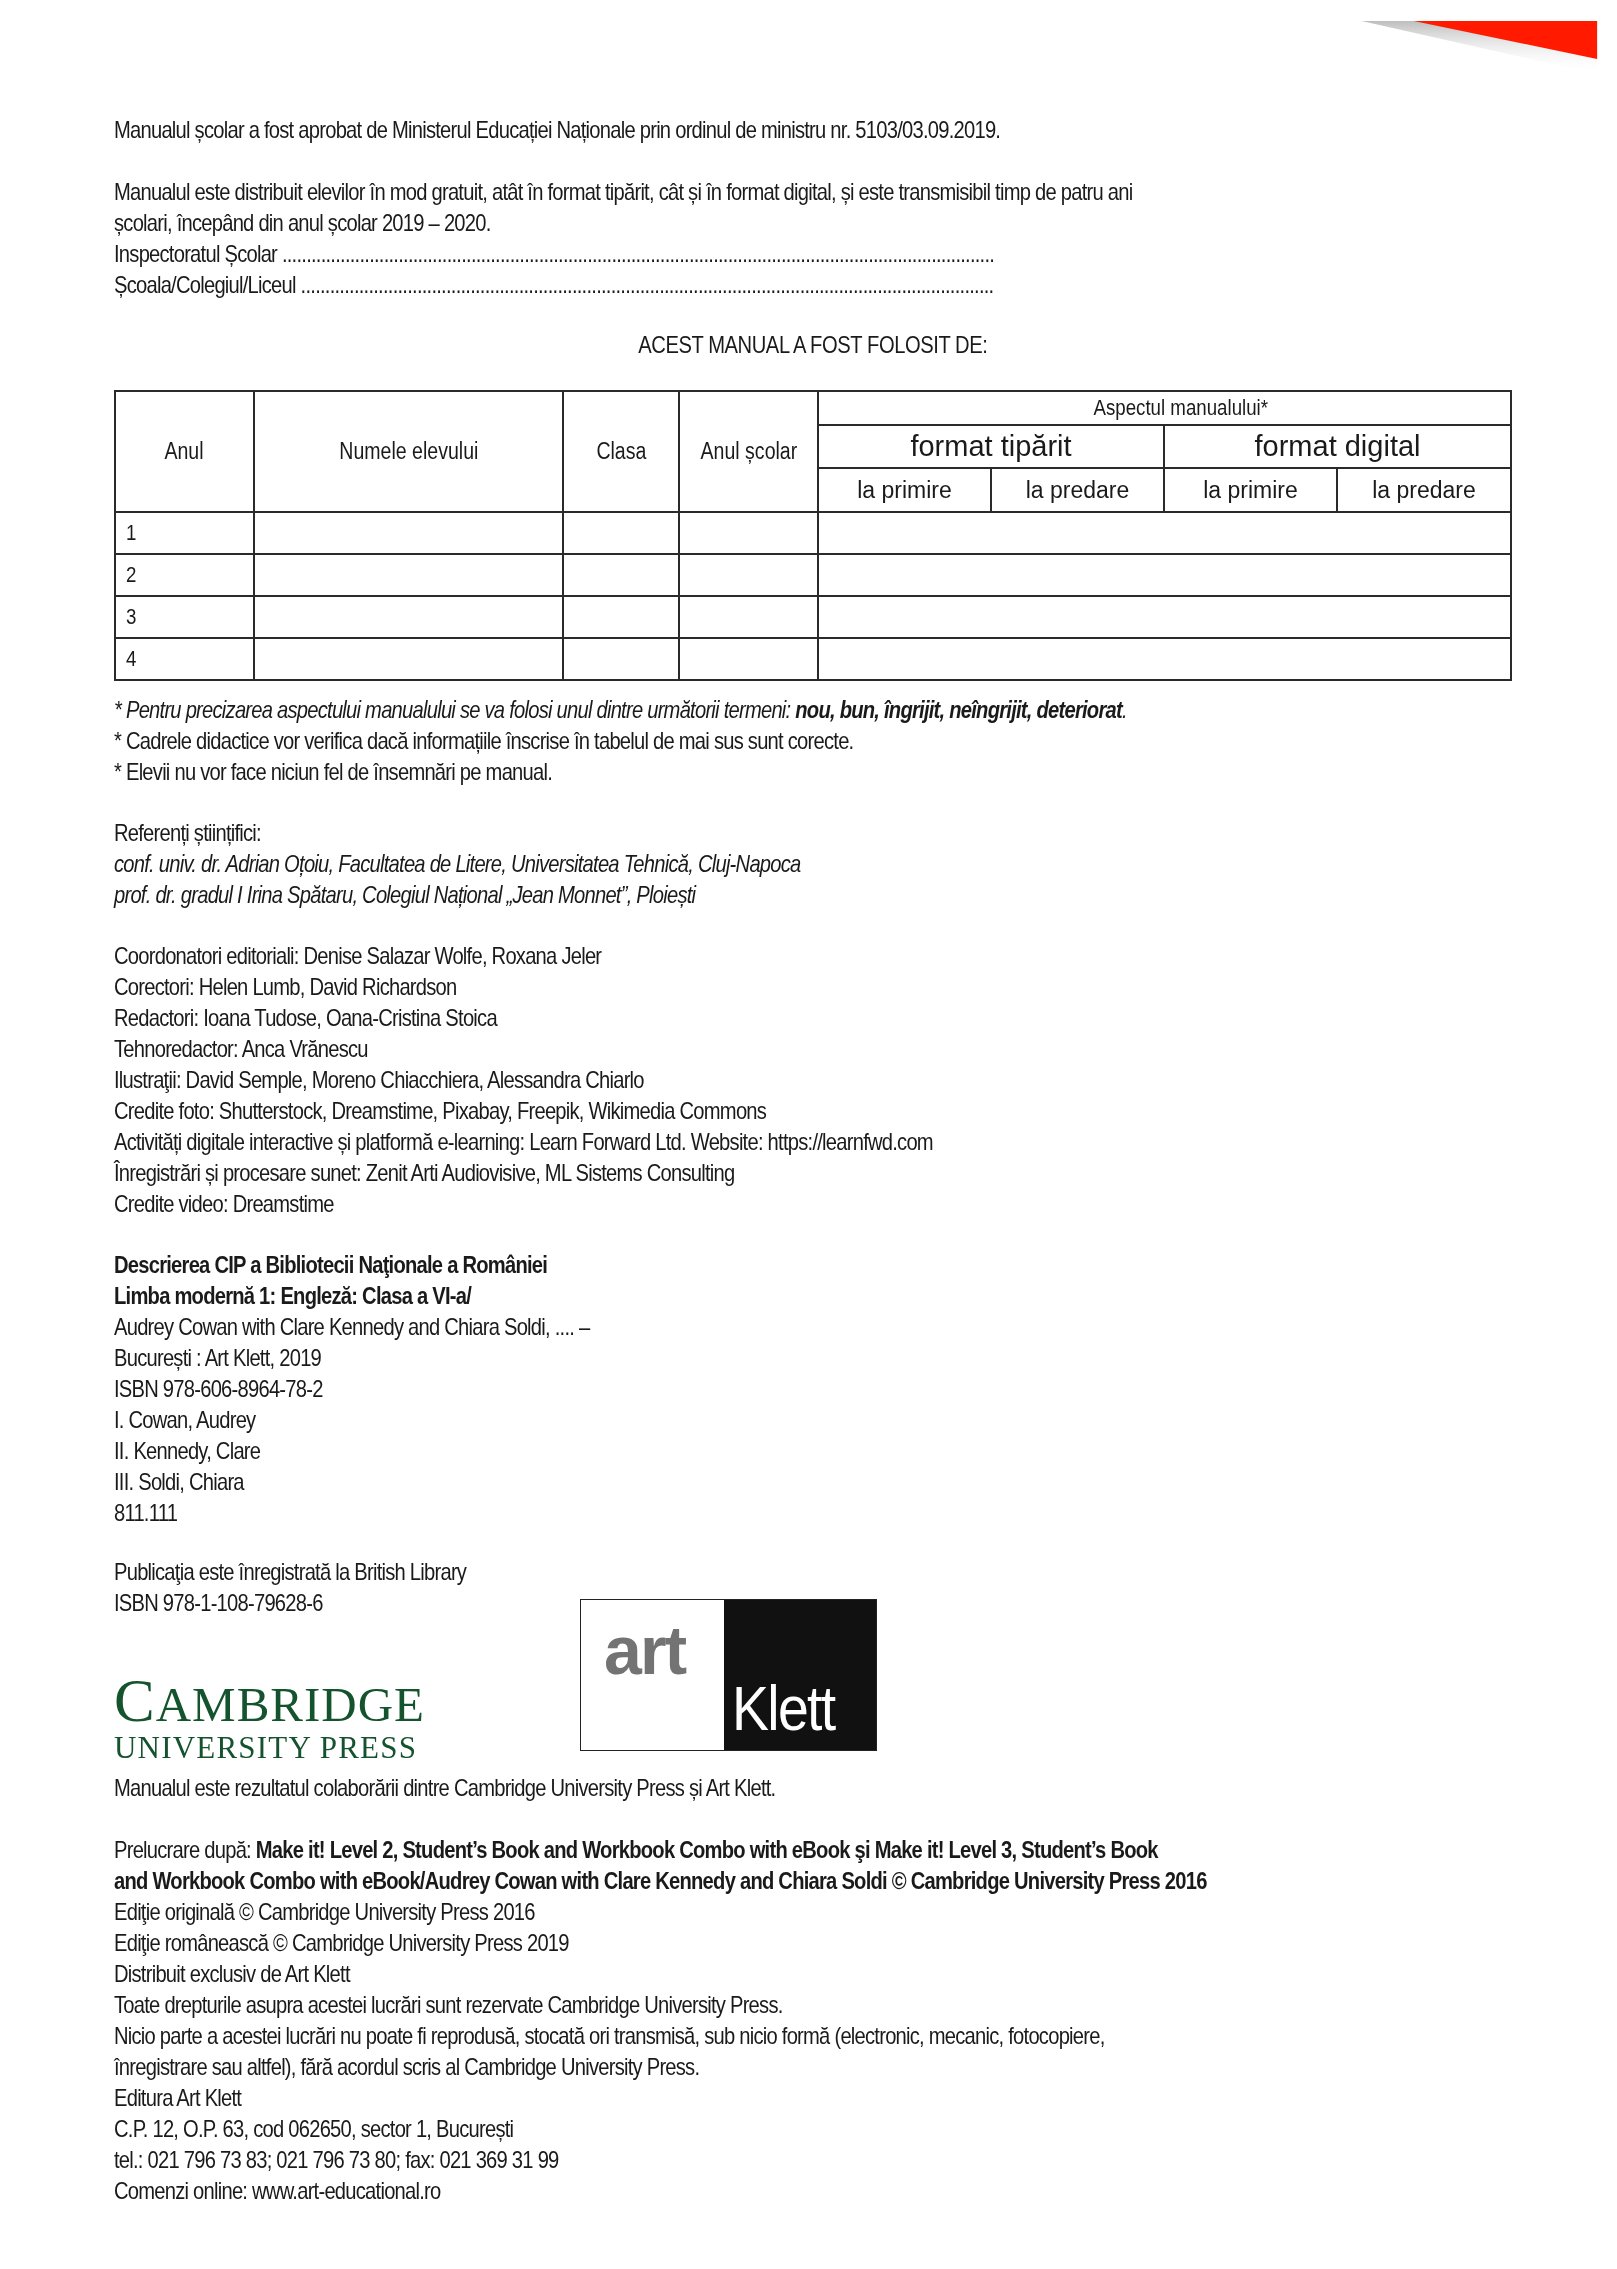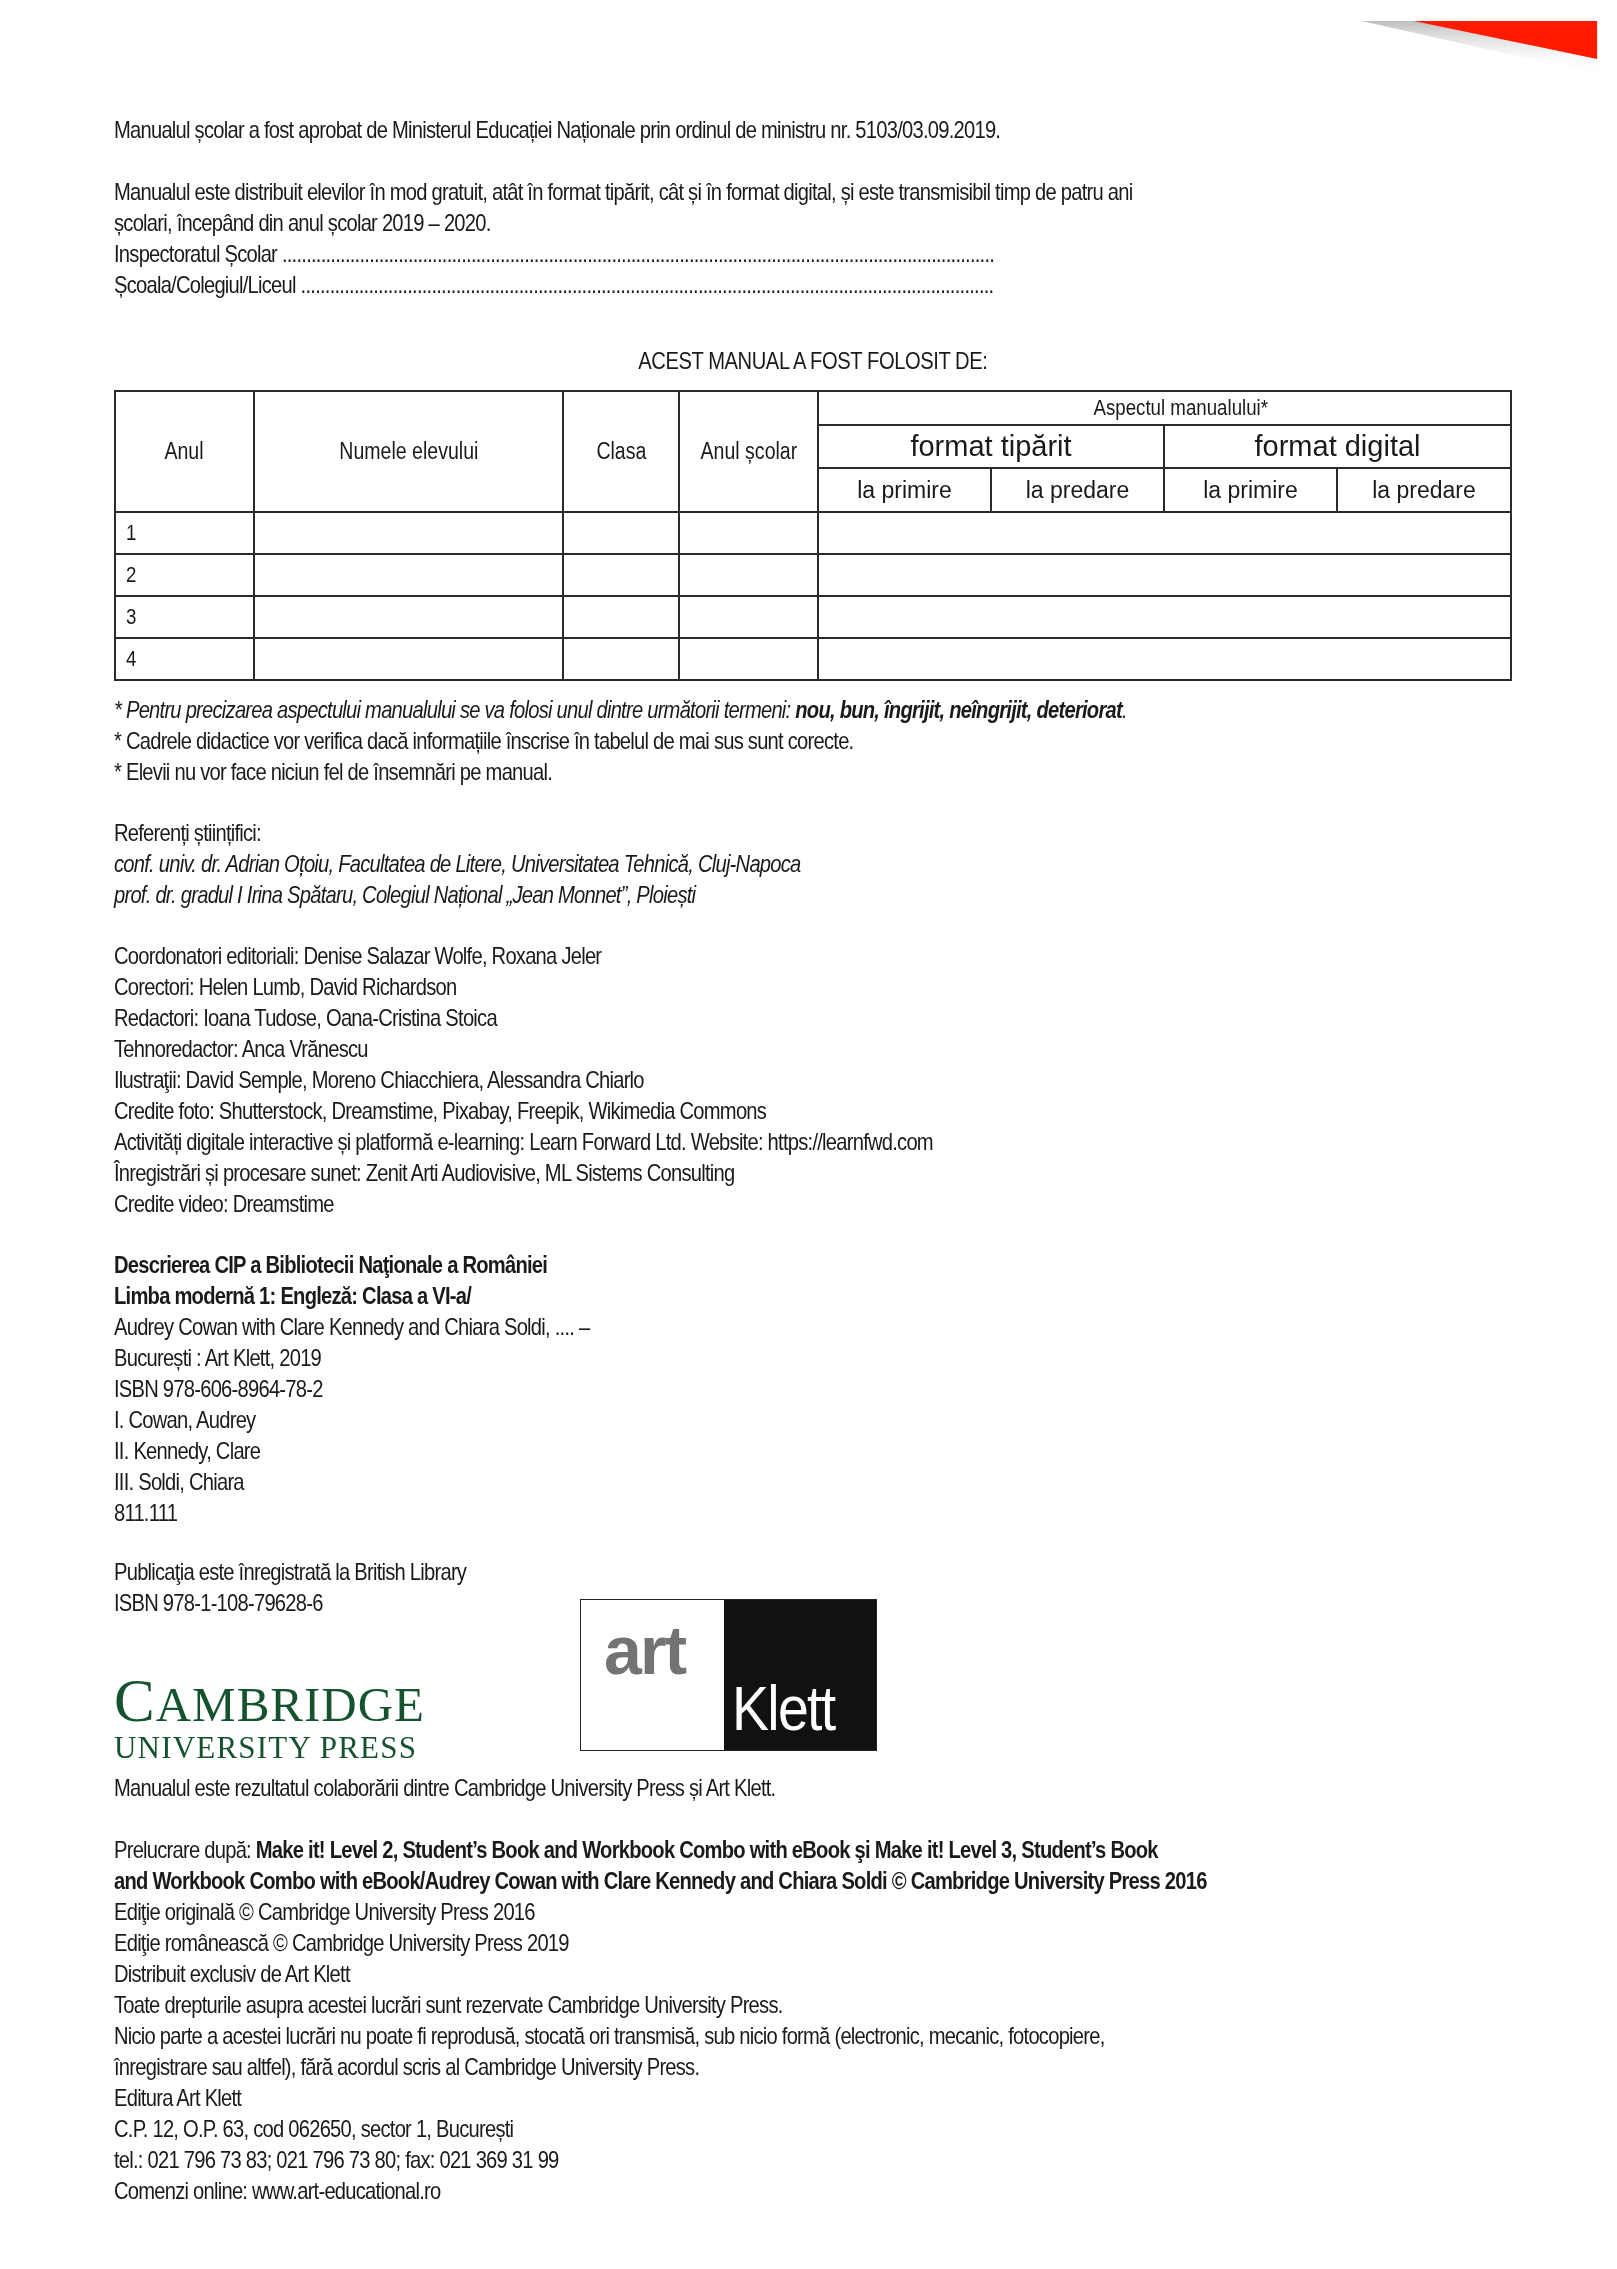--- a/index.html
+++ b/index.html
@@ -3,21 +3,21 @@
 <meta charset="utf-8">
 <style>
   html, body { margin: 0; padding: 0; background: #ffffff; }
   body { width: 1618px; height: 2269px; position: relative; overflow: hidden; color: #1a1a1a; }
   .page { position: absolute; left: 0; top: 0; width: 1618px; height: 1614px; background: #fff; }
   .corner { position: absolute; right: 0; top: 0; width: 285px; height: 95px; }
   .block { position: absolute; left: 114px; width: 1427px; font-family: "Liberation Sans", sans-serif; font-size: 24px; line-height: 31px; letter-spacing: -0.9px; }
   .block .line { display: block; white-space: nowrap; transform: scaleX(0.84); transform-origin: left center; }
   .b { font-weight: bold; }
   .i { font-style: italic; }
-  .heading { position: absolute; left: 0; width: 1618px; top: 331px; text-align: center; font-family: "Liberation Sans", sans-serif; font-size: 24px; letter-spacing: -0.5px; margin-top: 16px; }
+  .heading { position: absolute; left: 0; width: 1618px; top: 331px; text-align: center; font-family: "Liberation Sans", sans-serif; font-size: 24px; letter-spacing: -0.5px; }
   .heading span { display: inline-block; transform: scaleX(0.84); margin-left: 7.6px; }
   table.log { position: absolute; left: 114px; top: 390px; width: 1396px; border-collapse: collapse; table-layout: fixed; font-family: "Liberation Sans", sans-serif; }
   table.log td, table.log th { border: 2.1px solid #2a2a2a; padding: 0; font-weight: normal; }
   table.log th { font-size: 23px; height: 38px; }
   table.log th .c { display: inline-block; transform: scaleX(0.85); }
   table.log th.asp { font-size: 22px; height: 32px; padding-left: 32px; }
   table.log th.sub { font-size: 29px; height: 41px; }
   table.log th.sub2 { font-size: 23px; height: 42px; }
   table.log td { height: 40px; font-size: 22px; vertical-align: middle; }
   table.log td.num { padding-left: 9.5px; }

